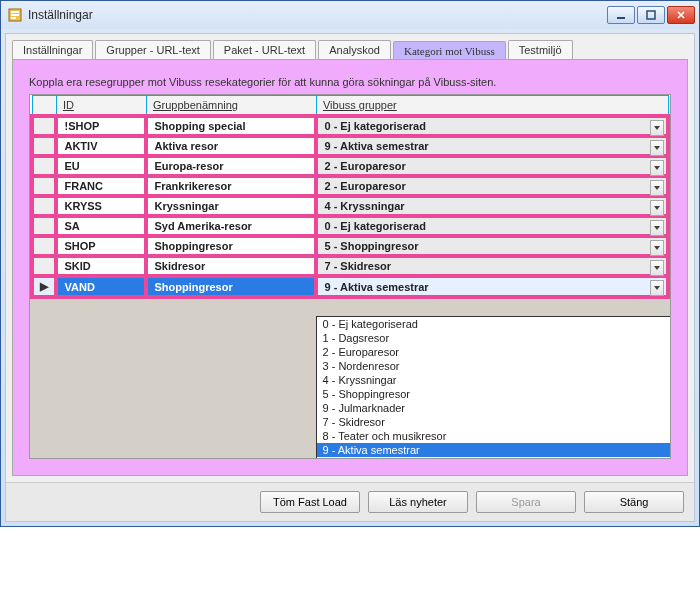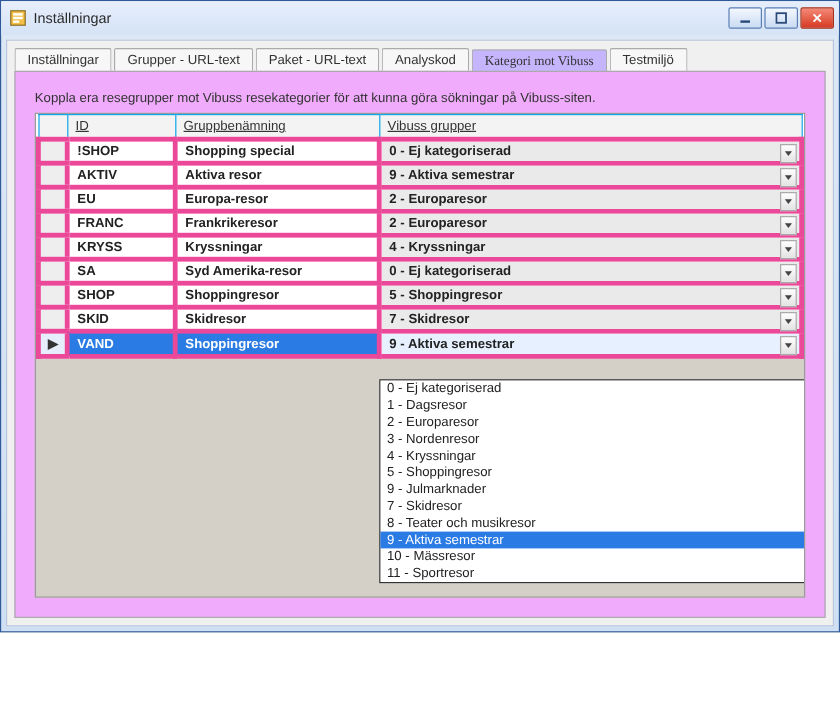--- a/index.html
+++ b/index.html
@@ -375,15 +375,21 @@
             <div class="opt">9 - Julmarknader</div>
             <div class="opt">7 - Skidresor</div>
             <div class="opt">8 - Teater och musikresor</div>
             <div class="opt sel">9 - Aktiva semestrar</div>
             <div class="opt">10 - Mässresor</div>
             <div class="opt">11 - Sportresor</div>
           </div>
       </div>
     </div>
 
+    <div class="footer">
+      <button>Töm Fast Load</button>
+      <button>Läs nyheter</button>
+      <button id="save-btn" disabled="">Spara</button>
+      <button>Stäng</button>
+    </div>
 
   </div>
 </div>
 
 </body></html>

